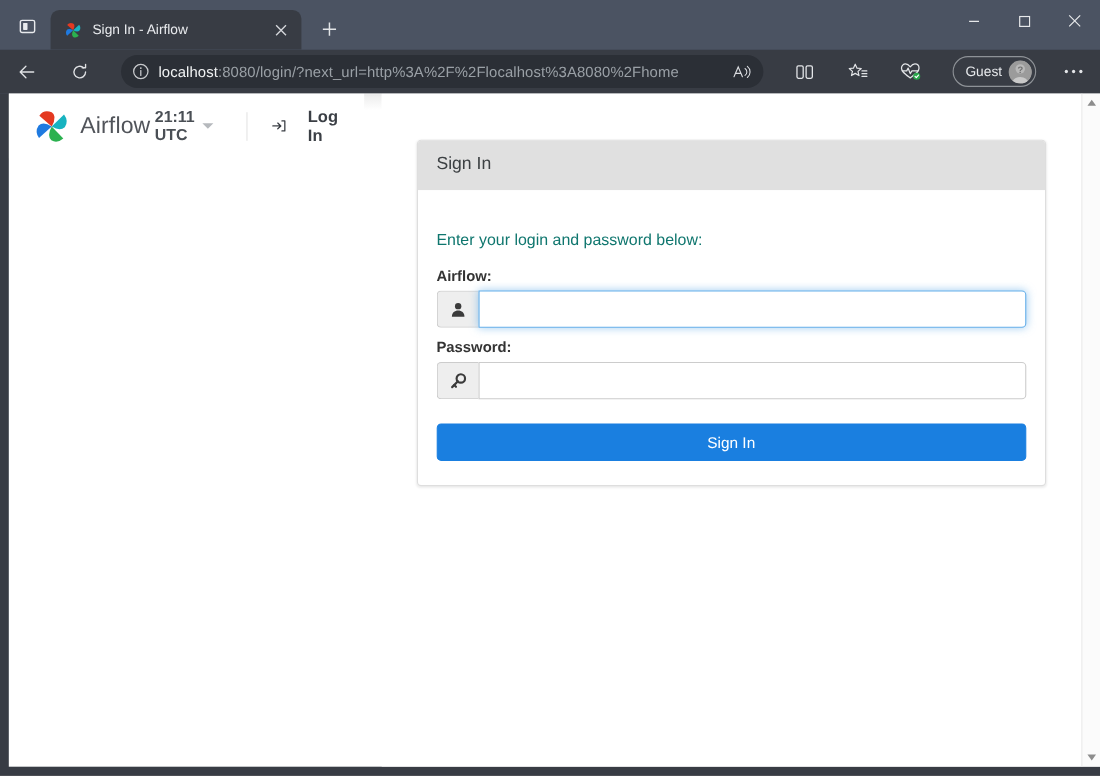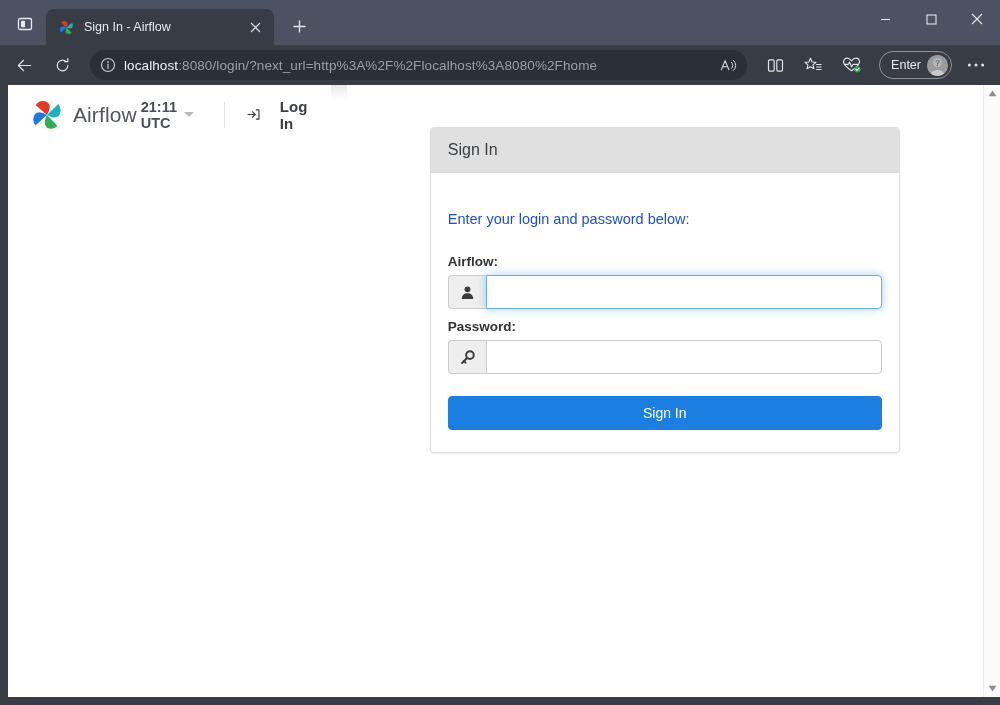--- a/index.html
+++ b/index.html
@@ -78,21 +78,21 @@
     display: flex; align-items: center; justify-content: center;
     color: #e6e8ea; cursor: pointer;
   }
 
   
   .toolbar {
     height: 40px;
     background: #383c44;
     display: flex; align-items: center;
     padding: 0 8px;
-    gap: 6px;
+    gap: 16px;
   }
   .nav-btn {
     width: 32px; height: 30px;
     display: flex; align-items: center; justify-content: center;
     border-radius: 5px;
     color: #dfe1e4; cursor: pointer; flex: 0 0 auto;
   }
 
   .omnibox {
     flex: 1 1 auto;
@@ -223,39 +223,39 @@
   .af-body {
     flex: 1 1 auto;
     background: #fff;
     padding-top: 42px;
     min-height: 0;
     overflow: hidden;
   }
 
   
   .panel {
-    width: 470px;
+    width: 572px;
     margin: 0 auto;
     background: #fff;
     border: 1px solid #dedede;
     border-radius: 4px;
     box-shadow: 0 1px 2px rgba(0,0,0,0.07);
   }
   .panel-heading {
     background: #e0e0e0;
     border-bottom: 1px solid #dbdbdb;
     padding: 13px 17px;
     border-radius: 3px 3px 0 0;
   }
   .panel-title { font-size: 16px; color: #3c4043; font-weight: 400; }
   .panel-body { padding: 38px 17px 22px 17px; }
 
   .form-intro {
-    font-size: 14.5px; color: #1d4ed8;
-    margin-bottom: 27px;
+    font-size: 14.5px; color: #0f766e;
+    margin-bottom: 16px;
   }
   .field-label {
     display: block;
     font-size: 13.5px; font-weight: bold; color: #333;
     margin-bottom: 6px;
   }
   .input-group {
     display: flex;
     margin-bottom: 10px;
     position: relative;
@@ -431,21 +431,21 @@
     <div class="tb-icon" title="Browser essentials">
       <svg width="19" height="18" viewBox="0 0 20 18">
         <path d="M10 15.2 C5 11.4 1.6 9.1 1.6 5.9 C1.6 3.4 3.4 1.8 5.5 1.8 C7 1.8 8.4 2.6 10 4.6 C11.6 2.6 13 1.8 14.5 1.8 C16.6 1.8 18.4 3.4 18.4 5.9 C18.4 9.1 15 11.4 10 15.2 Z" fill="none" stroke="#e3e5e8" stroke-width="1.2" stroke-linejoin="round"></path>
         <path d="M3 8.4 H6.6 L8 5.8 L10 11 L11.6 8.4 H17" stroke="#e3e5e8" stroke-width="1.2" fill="none" stroke-linecap="round" stroke-linejoin="round"></path>
         <circle cx="16.2" cy="13.6" r="3.4" fill="#2aa64c"></circle>
         <path d="M14.6 13.6 L15.8 14.8 L17.9 12.4" stroke="#ffffff" stroke-width="1.15" fill="none" stroke-linecap="round" stroke-linejoin="round"></path>
       </svg>
     </div>
 
     <div class="profile-pill">
-      <span class="profile-label">Enter</span>
+      <span class="profile-label">Guest</span>
       <span class="avatar">
         <svg width="21" height="21" viewBox="0 0 21 21">
           <circle cx="10.5" cy="10.5" r="10.5" fill="#9b9b9b"></circle>
           <circle cx="10.5" cy="7.6" r="4.3" fill="#b9b9b9"></circle>
           <path d="M2.6 21 a8.2 8.2 0 0 1 15.8 0 Z" fill="#c9c9c9"></path>
           <text x="10.5" y="11.2" font-family="Liberation Sans, sans-serif" font-size="8.5" font-weight="bold" fill="#6f6f6f" text-anchor="middle">?</text>
         </svg>
       </span>
     </div>
 

